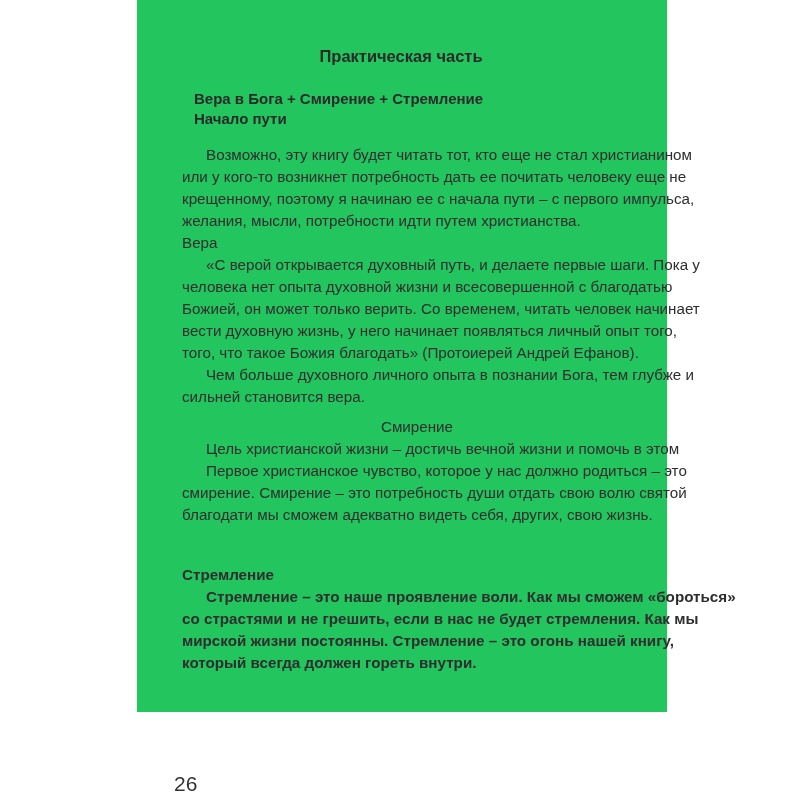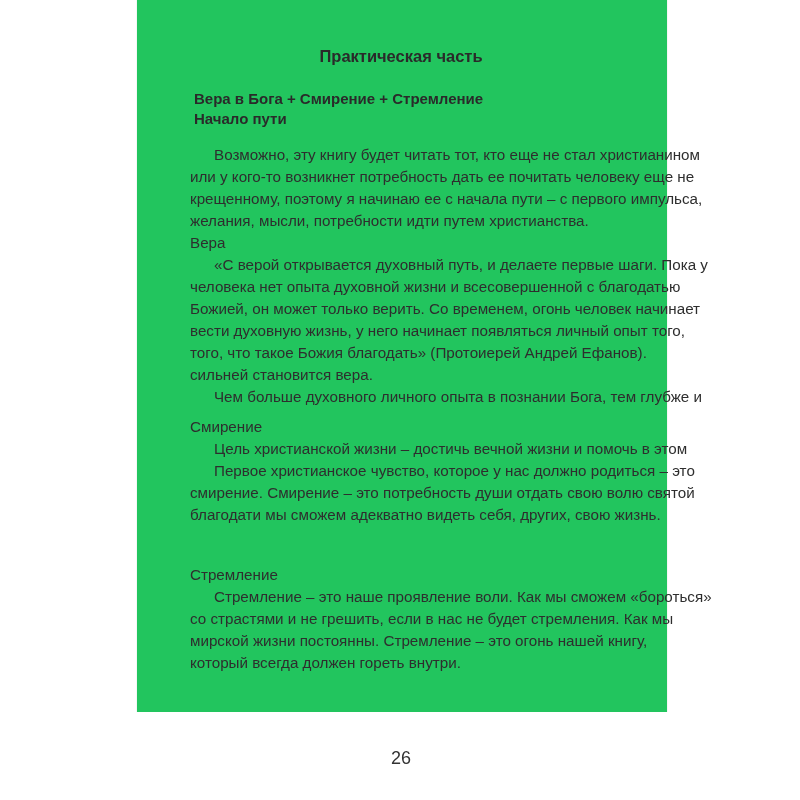--- a/index.html
+++ b/index.html
@@ -43,42 +43,42 @@
       position: absolute;
       left: 0;
       font-weight: bold;
       font-size: 15px;
       color: #2a2a2a;
       white-space: nowrap;
       margin-left: 20px;
     }
     .block {
       position: absolute;
-      left: 16px;
+      left: 8px;
       width: 470px;
     }
     .line {
       display: block;
       white-space: nowrap;
       height: 22px;
     }
     .indent { padding-left: 24px; }
     .section-label {
       display: block;
       height: 22px;
       white-space: nowrap;
     }
     .page-number {
       position: absolute;
-      top: 747px;
+      top: 773px;
       left: 0;
       width: 454px;
-      text-align: center;
+      text-align: left;
       font-family: "Liberation Sans", "DejaVu Sans", sans-serif;
-      font-size: 18px;
+      font-size: 21px;
       color: #333;
     }
   </style>
 </head>
 <body>
 
 <div class="page">
   <div class="content">
 
     <div class="title">Практическая часть</div>
@@ -90,36 +90,36 @@
       <span class="line indent">Возможно, эту книгу будет читать тот, кто еще не стал христианином</span>
       <span class="line">или у кого-то возникнет потребность дать ее почитать человеку еще не</span>
       <span class="line">крещенному, поэтому я начинаю ее с начала пути – с первого импульса,</span>
       <span class="line">желания, мысли, потребности идти путем христианства.</span>
     </div>
 
     <div class="block" style="top:232px;">
       <span class="section-label">Вера</span>
       <span class="line indent">«С верой открывается духовный путь, и делаете первые шаги. Пока у</span>
       <span class="line">человека нет опыта духовной жизни и всесовершенной с благодатью</span>
-      <span class="line">Божией, он может только верить. Со временем, огонь человек начинает</span>
+      <span class="line">Божией, он может только верить. Со временем, читать человек начинает</span>
       <span class="line">вести духовную жизнь, у него начинает появляться личный опыт того,</span>
       <span class="line">того, что такое Божия благодать» (Протоиерей Андрей Ефанов).</span>
+      <span class="line indent">Чем больше духовного личного опыта в познании Бога, тем глубже и</span>
       <span class="line">сильней становится вера.</span>
-      <span class="line indent">Чем больше духовного личного опыта в познании Бога, тем глубже и</span>
     </div>
 
-    <div class="block" style="top:416px;">
+    <div class="block" style="top:416px;text-align:center;">
       <span class="section-label">Смирение</span>
       <span class="line indent">Цель христианской жизни – достичь вечной жизни и помочь в этом</span>
       <span class="line indent">Первое христианское чувство, которое у нас должно родиться – это</span>
       <span class="line">смирение. Смирение – это потребность души отдать свою волю святой</span>
       <span class="line">благодати мы сможем адекватно видеть себя, других, свою жизнь.</span>
     </div>
 
-    <div class="block" style="top:564px;">
+    <div class="block" style="top:564px;font-weight:bold;">
       <span class="section-label">Стремление</span>
       <span class="line indent">Стремление – это наше проявление воли. Как мы сможем «бороться»</span>
       <span class="line">со страстями и не грешить, если в нас не будет стремления. Как мы</span>
       <span class="line">мирской жизни постоянны. Стремление – это огонь нашей книгу,</span>
       <span class="line">который всегда должен гореть внутри.</span>
     </div>
 
     <div class="page-number">26</div>
   </div>
 </div>

